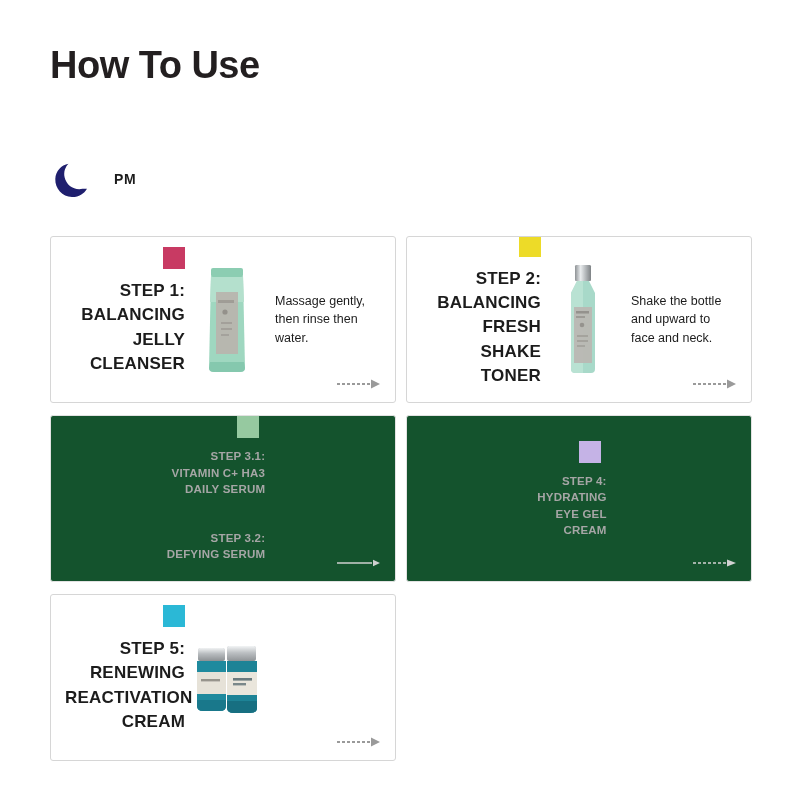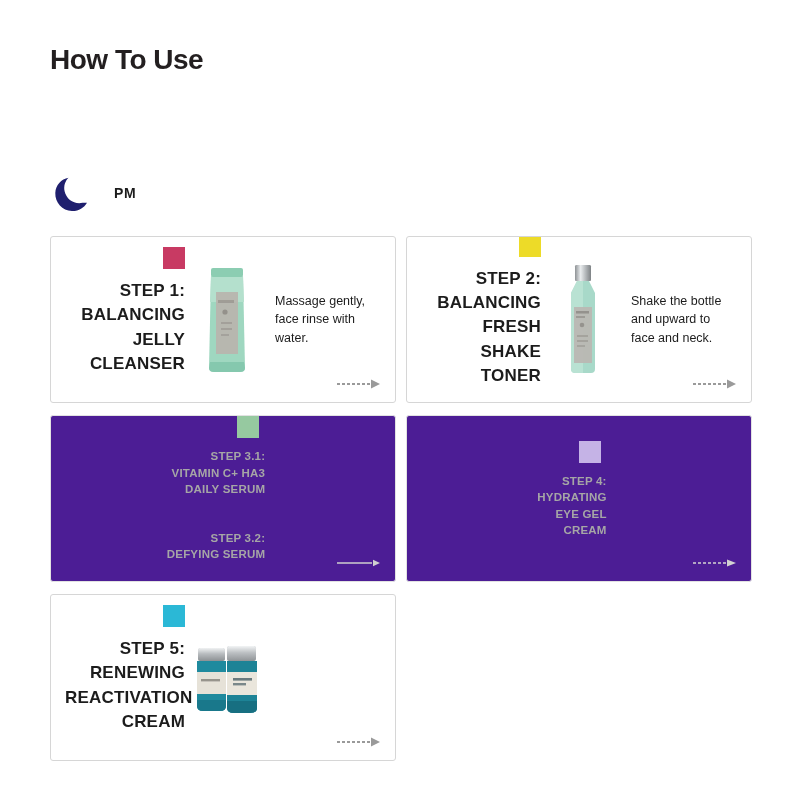--- a/index.html
+++ b/index.html
@@ -18,31 +18,31 @@
     width: 800px;
     height: 800px;
     position: relative;
   }
 
   
   .page-title {
     position: absolute;
     left: 50px;
     top: 44px;
-    font-size: 28px;
+    font-size: 38px;
     font-weight: 700;
     letter-spacing: -0.5px;
     color: #231f20;
   }
 
   
   .period-row {
     position: absolute;
     left: 52px;
-    top: 172px;
+    top: 158px;
     display: flex;
     align-items: center;
     gap: 22px;
   }
   .moon-icon { width: 40px; height: 42px; display: block; }
   .period-label {
     font-size: 14px;
     font-weight: 700;
     letter-spacing: 0.6px;
     color: #1c1c1c;
@@ -65,21 +65,21 @@
     background: #ffffff;
     border: 1px solid #d6d6d6;
     border-radius: 3px;
     position: relative;
     display: flex;
     align-items: center;
     padding: 0 14px;
     overflow: hidden;
   }
   .card.disabled {
-    background: #4c1d95;
+    background: #14532d;
     border-color: #e2e2e2;
     padding-left: 40px;
   }
 
   
   .card-inner {
     display: flex;
     align-items: center;
     width: 100%;
     gap: 4px;
@@ -179,21 +179,21 @@
             <rect x="7" y="6" width="32" height="9" rx="2" fill="#8ccdb2"></rect>
             <rect x="12" y="30" width="22" height="62" fill="#b9b4ae" opacity="0.92"></rect>
             <rect x="14" y="38" width="16" height="3" fill="#8f8a85" opacity="0.6"></rect>
             <circle cx="21" cy="50" r="2.6" fill="#7d7873" opacity="0.6"></circle>
             <rect x="17" y="60" width="11" height="2" fill="#8f8a85" opacity="0.5"></rect>
             <rect x="17" y="66" width="11" height="2" fill="#8f8a85" opacity="0.5"></rect>
             <rect x="17" y="72" width="8" height="2" fill="#8f8a85" opacity="0.45"></rect>
             <path d="M6 100 L40 100 L41 106 Q41 110 36 110 L10 110 Q5 110 5 106 Z" fill="#7cc3a8" opacity="0.75"></path>
           </svg>
         </div>
-        <div class="instruction">Massage gently, face rinse with water.</div>
+        <div class="instruction">Massage gently, then rinse then water.</div>
       </div>
       <span class="arrow">
         <svg width="44" height="10" viewBox="0 0 44 10">
           <line x1="0" y1="5" x2="33" y2="5" stroke="#9a9a9a" stroke-width="2" stroke-dasharray="3 2"></line>
           <path d="M34 0.5 L43 5 L34 9.5 Z" fill="#9a9a9a"></path>
         </svg>
       </span>
     </div>
 
     <div class="card">

